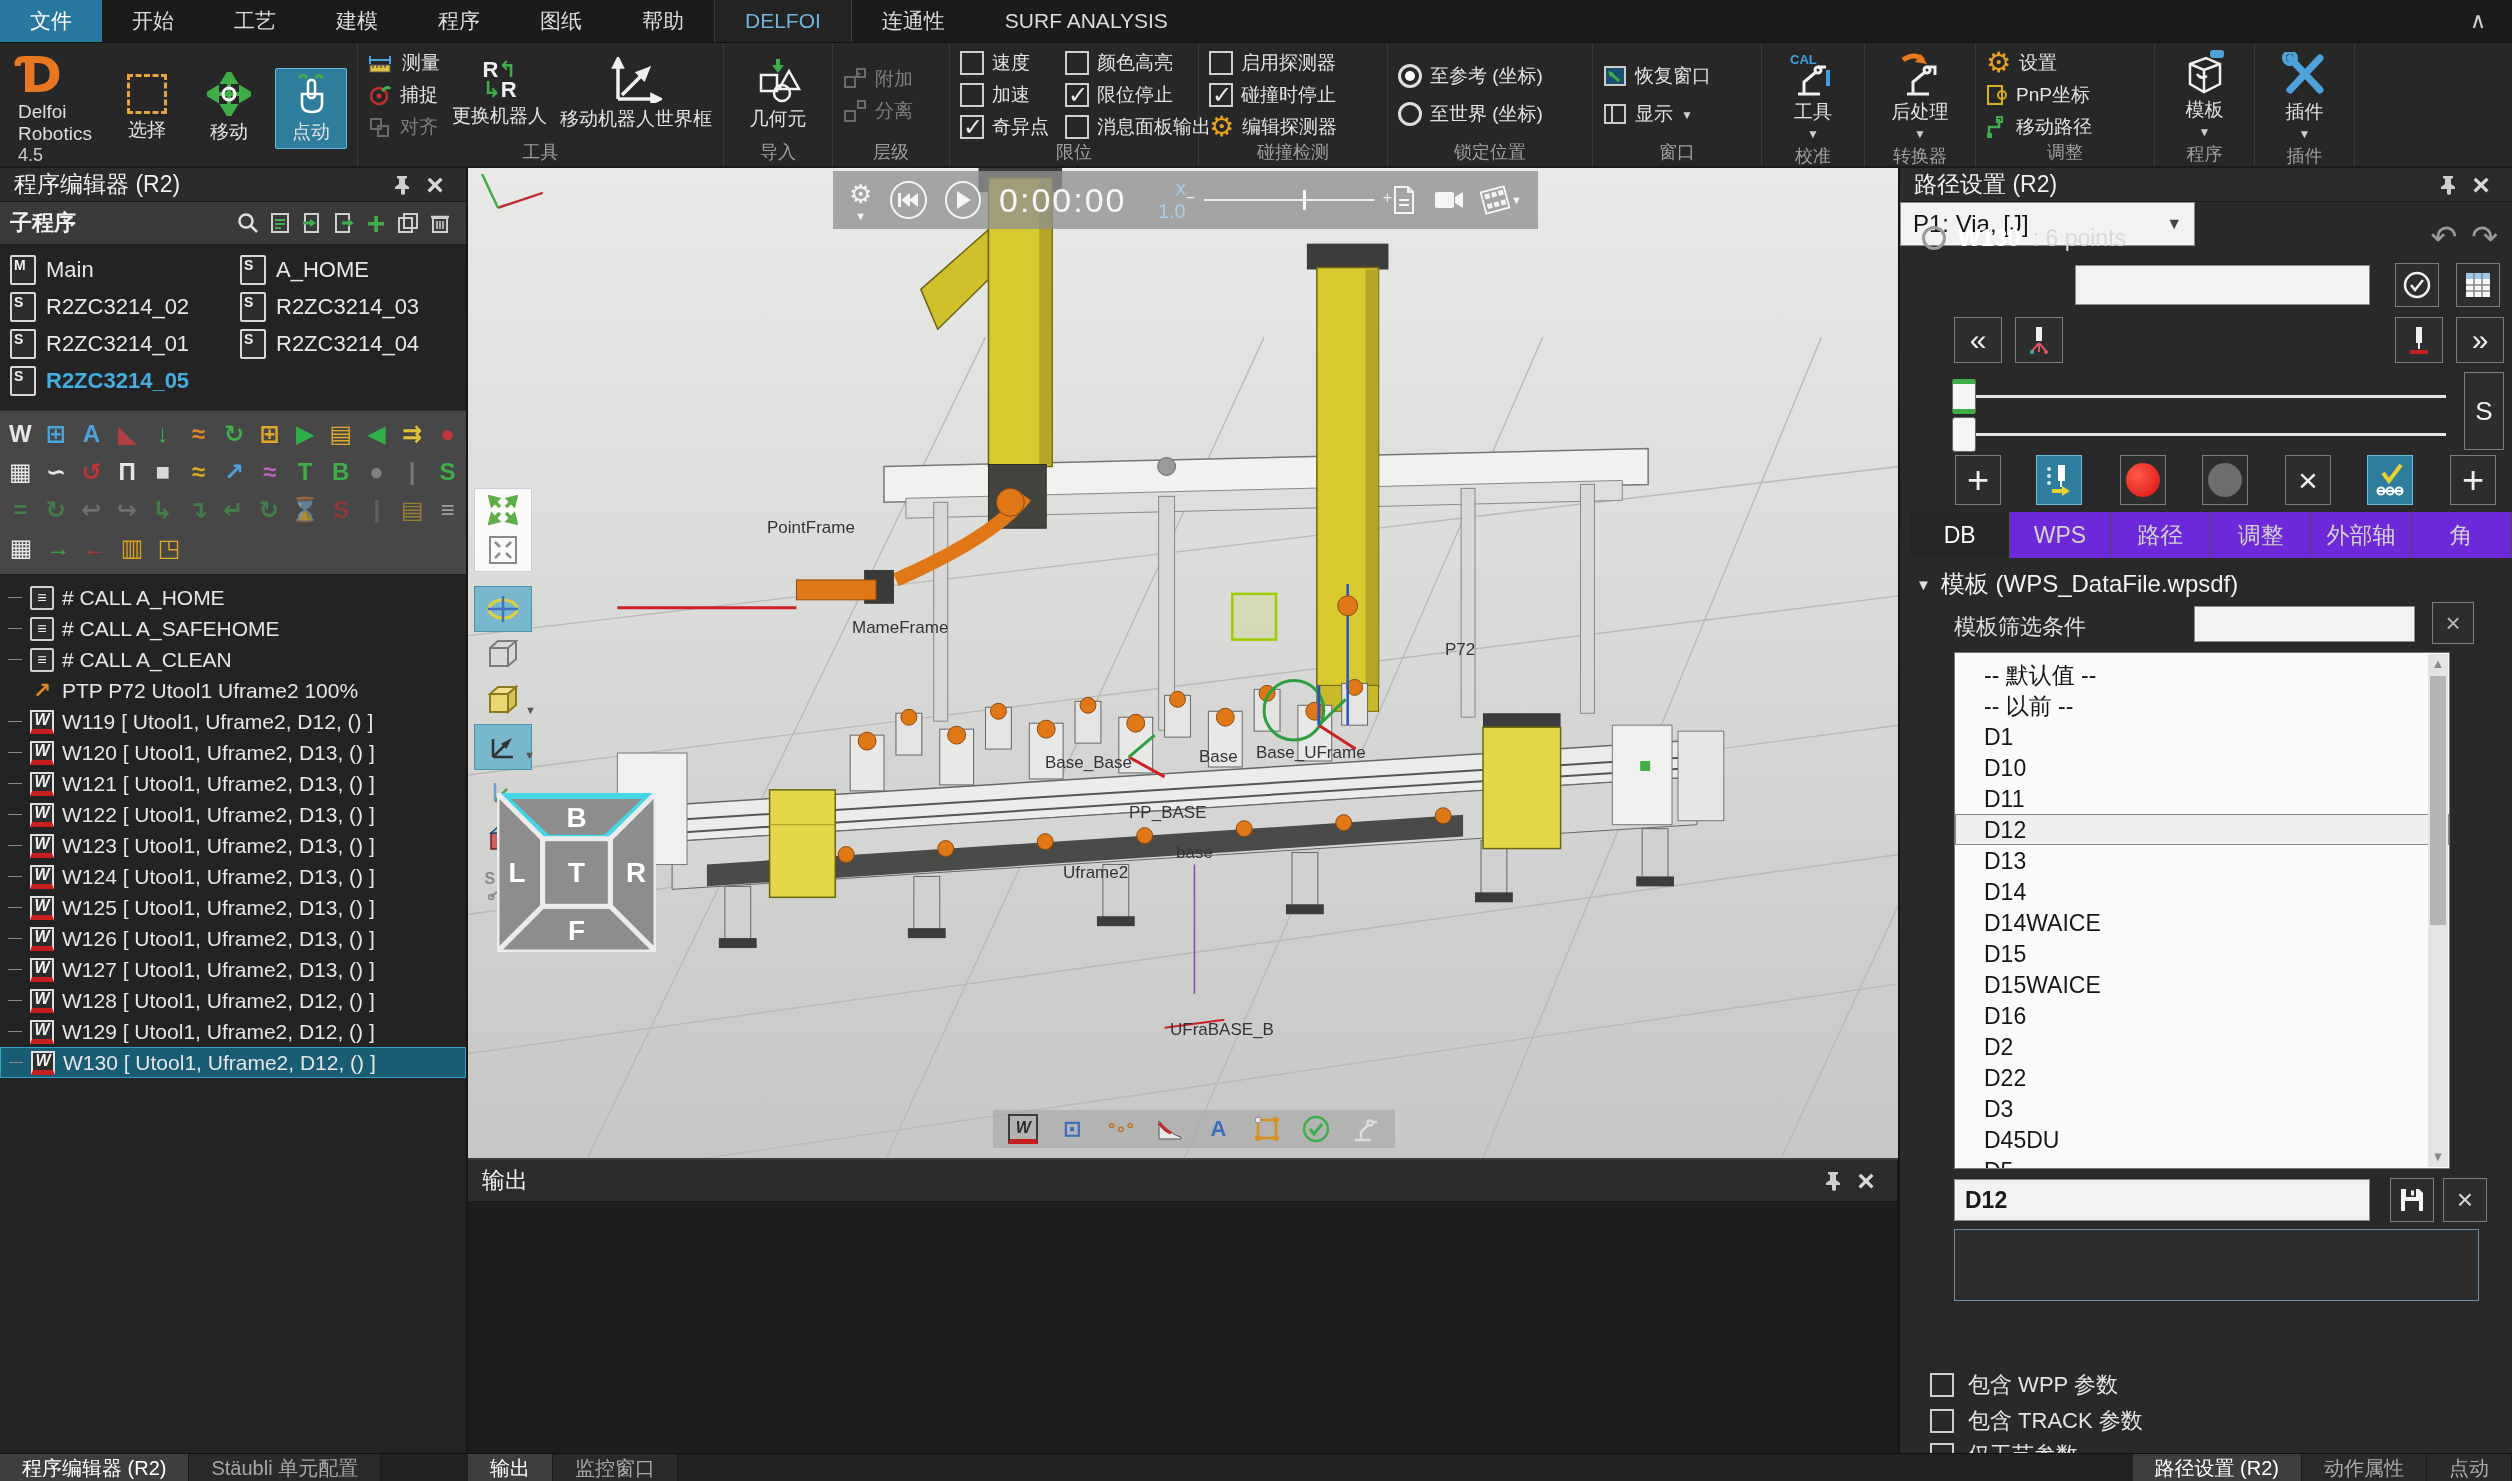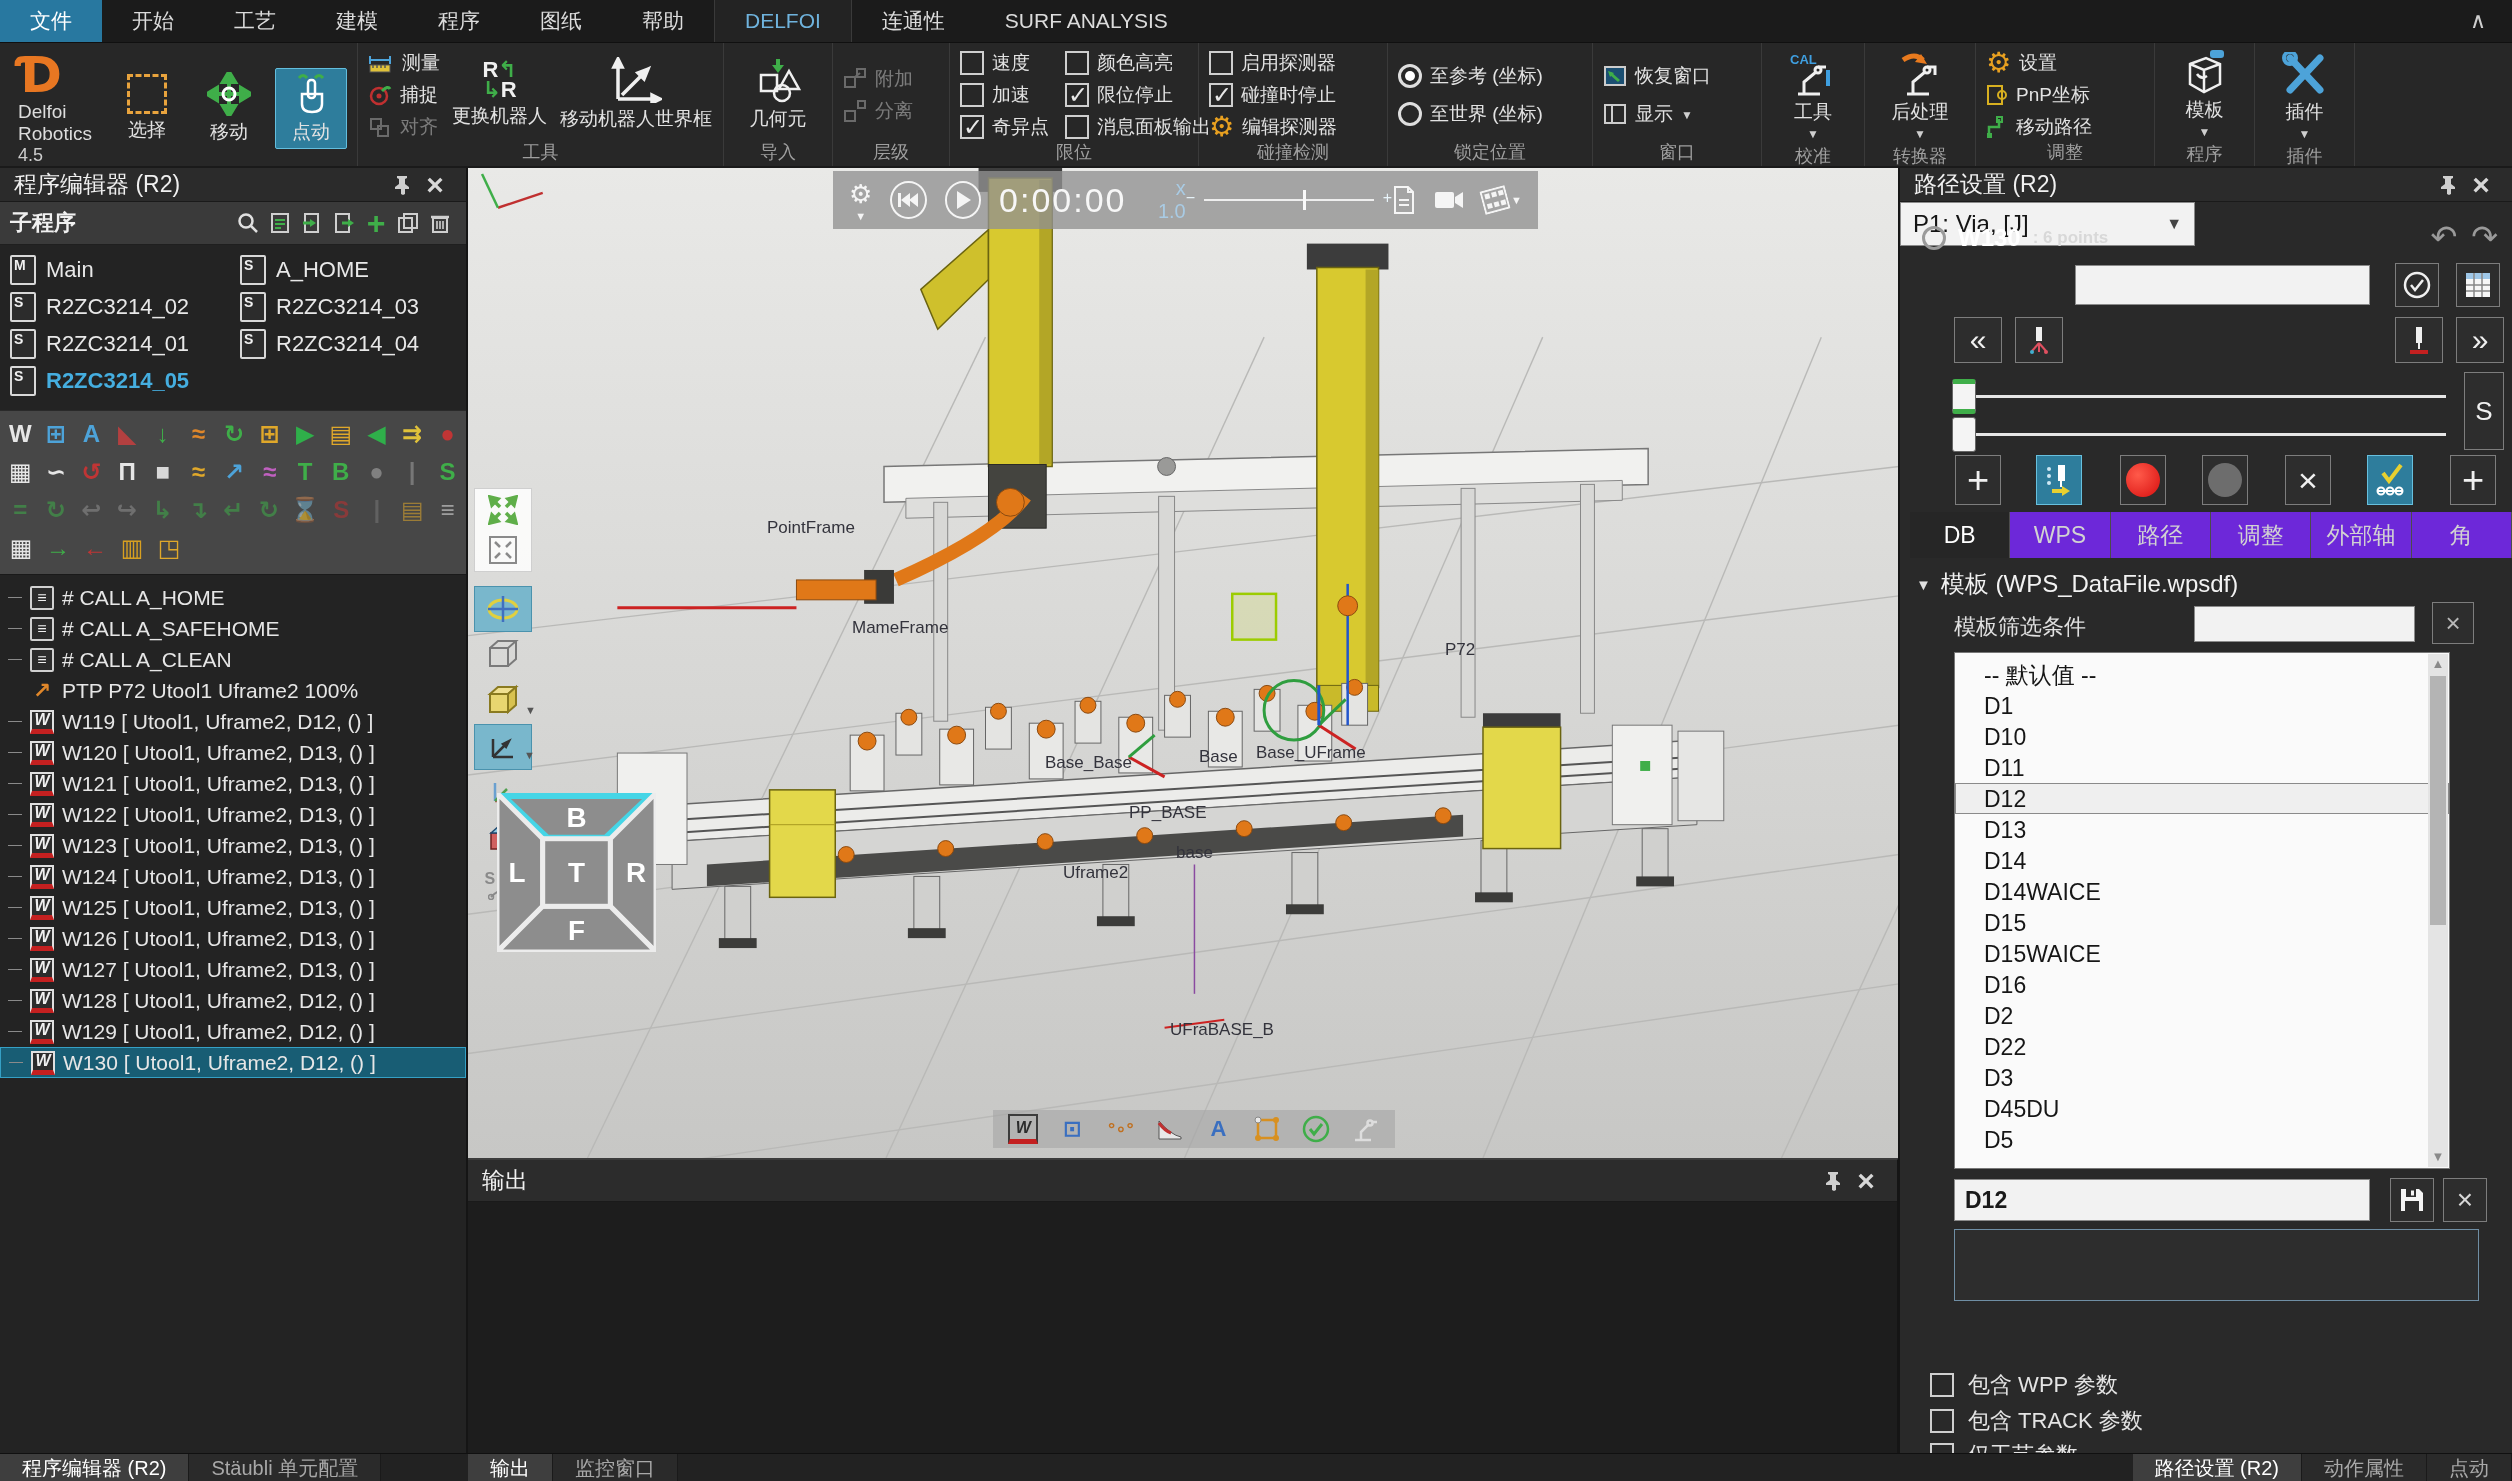--- a/index.html
+++ b/index.html
@@ -96,21 +96,21 @@
   
   #statusbar{position:absolute;left:0;top:1453px;width:2512px;height:29px;background:#222;display:flex;border-top:1px solid #101010;}
   .sb-tab{display:flex;align-items:center;padding:0 22px;font-size:20px;color:#a8a8a8;background:#2a2a2a;border-right:1px solid #1a1a1a;white-space:nowrap;}
   .sb-tab.active{background:#3e3e3e;color:#fff;}
   
   #rightpanel{position:absolute;left:1898px;top:168px;width:614px;height:1285px;background:#292929;border-left:2px solid #151515;overflow:hidden;}
   #rightpanel .panel-title{background:#2b2b2b;}
   .rp-row{position:absolute;display:flex;align-items:center;}
   #rp-point{left:22px;top:56px;gap:12px;}
   #rp-point .nm{font-size:24px;font-weight:bold;color:#fff;}
-  #rp-point .info{font-size:17px;color:#d8d8d8;font-weight:bold;}
+  #rp-point .info{font-size:23px;color:#d8d8d8;}
   #rp-undo{right:14px;top:50px;gap:14px;font-size:32px;color:#9a9a9a;}
   .rp-btn{background:#2d2d2d;border:1px solid #7d7d7d;display:flex;align-items:center;justify-content:center;color:#f0f0f0;}
   .rp-input{background:#f2f2f2;border:1px solid #8a8a8a;color:#1a1a1a;font-size:23px;padding:0 10px;font-family:inherit;}
   #rp-dd{left:175px;top:149px;width:295px;height:44px;background:#f2f2f2;border:1px solid #8a8a8a;color:#141414;
     display:flex;align-items:center;font-size:24px;padding:0 12px;}
   #rp-dd .arr{margin-left:auto;color:#444;font-size:16px;}
   .slider-track{position:absolute;left:52px;width:494px;height:3px;background:#e6e6e6;}
   .slider-handle{position:absolute;left:0;top:-16px;width:24px;height:35px;background:#f4f4f4;border:1px solid #666;border-radius:3px;}
   .slider-handle.grn{border-top:5px solid #3fae49;border-bottom:5px solid #3fae49;}
   .btn7{position:absolute;top:287px;width:46px;height:50px;}
@@ -1217,20 +1217,21 @@
     <span>模板 (WPS_DataFile.wpsdf)</span>
   </div>
   <span id="rp-filter-lbl">模板筛选条件</span>
   <input id="rp-filter" class="rp-input" style="">
   <div id="rp-filter-x" class="rp-btn">×</div>
 
   <div id="rp-list">
     <div>
 
     <div class="tpl-item">-- 默认值 --</div>
+        <div class="tpl-item">-- 以前 --</div>
         <div class="tpl-item">D1</div>
         <div class="tpl-item">D10</div>
         <div class="tpl-item">D11</div>
         <div class="tpl-item selected">D12</div>
         <div class="tpl-item">D13</div>
         <div class="tpl-item">D14</div>
         <div class="tpl-item">D14WAICE</div>
         <div class="tpl-item">D15</div>
         <div class="tpl-item">D15WAICE</div>
         <div class="tpl-item">D16</div>

